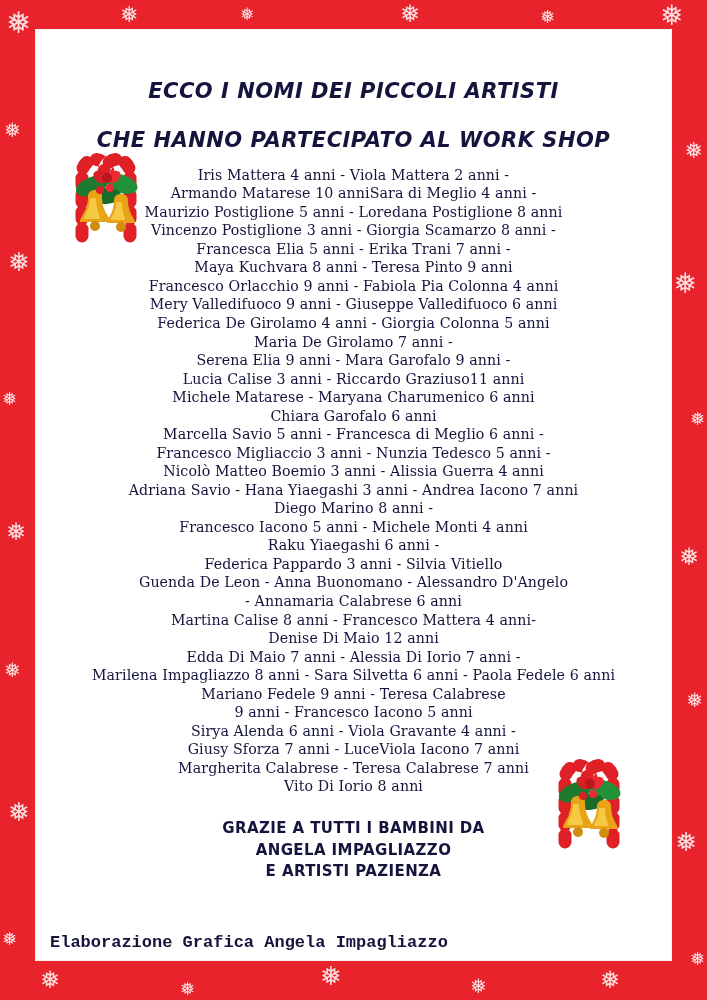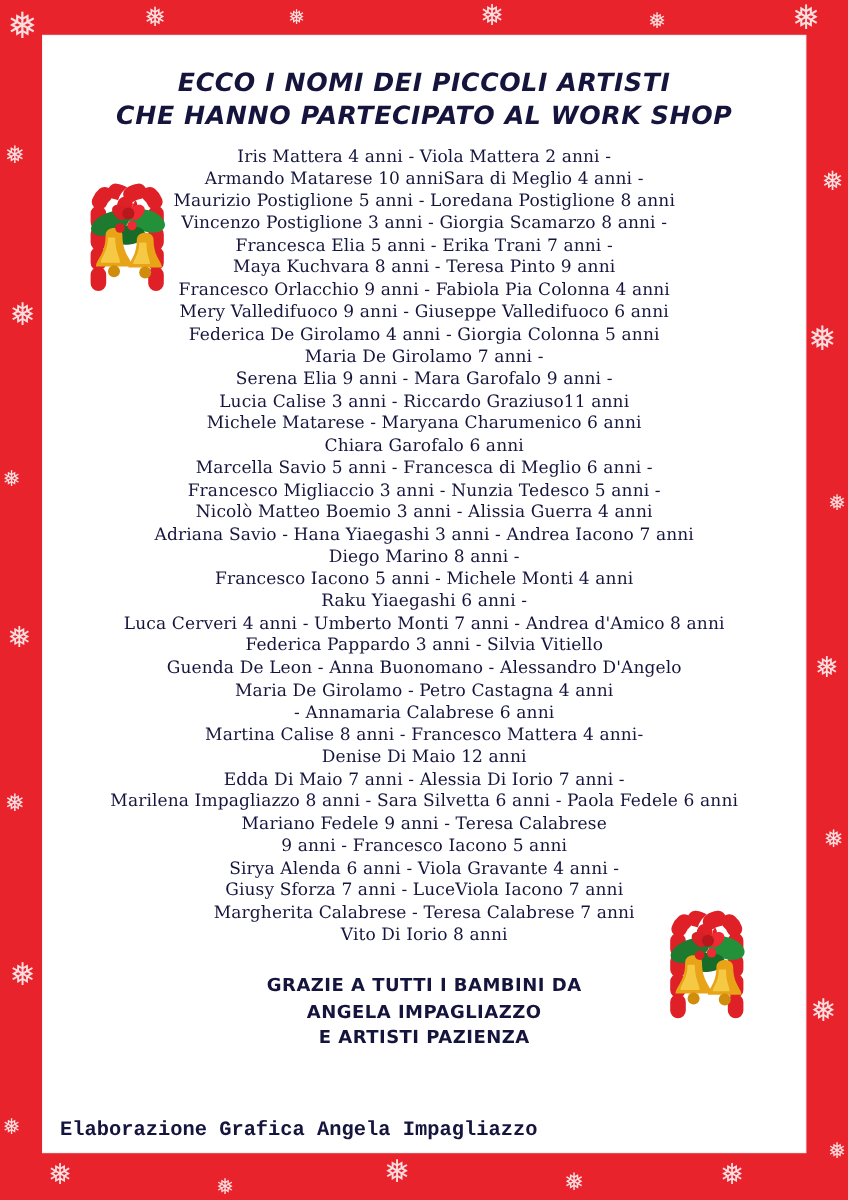--- a/index.html
+++ b/index.html
@@ -44,20 +44,21 @@
     color: #1b1b3a;
   }
   .title-line {
     font-family: "DejaVu Sans", sans-serif;
     font-weight: bold;
     font-style: italic;
     font-size: 21px;
     letter-spacing: 0.5px;
     line-height: 1.28;
     color: #14143c;
+    margin-top: 22px;
   }
   .names-block {
     margin-top: 12px;
     text-align: center;
     color: #14143c;
   }
   .name-line {
     font-family: "DejaVu Serif", serif;
     font-weight: normal;
     font-size: 14.2px;
@@ -157,24 +158,22 @@
       <div class="name-line">Lucia  Calise 3 anni - Riccardo Graziuso11 anni</div>
       <div class="name-line">Michele Matarese  - Maryana Charumenico 6 anni</div>
       <div class="name-line">Chiara Garofalo 6 anni</div>
       <div class="name-line">Marcella Savio 5 anni - Francesca di Meglio 6 anni -</div>
       <div class="name-line">Francesco Migliaccio 3 anni - Nunzia Tedesco 5 anni -</div>
       <div class="name-line">Nicolò Matteo Boemio 3 anni - Alissia Guerra 4 anni</div>
       <div class="name-line">Adriana Savio - Hana Yiaegashi 3 anni - Andrea Iacono 7 anni</div>
       <div class="name-line">Diego Marino 8 anni -</div>
       <div class="name-line">Francesco Iacono 5 anni - Michele Monti 4 anni</div>
       <div class="name-line">Raku Yiaegashi 6 anni -</div>
-      <div class="name-line">Luca Cerveri 4 anni - Umberto Monti 7 anni - Andrea d'Amico 8 anni</div>
       <div class="name-line">Federica Pappardo 3 anni - Silvia Vitiello</div>
       <div class="name-line">Guenda De Leon - Anna Buonomano - Alessandro D'Angelo</div>
-      <div class="name-line">Maria De Girolamo - Petro Castagna 4 anni</div>
       <div class="name-line">- Annamaria Calabrese 6 anni</div>
       <div class="name-line">Martina Calise 8 anni - Francesco Mattera 4 anni-</div>
       <div class="name-line">Denise Di Maio 12 anni</div>
       <div class="name-line">Edda Di Maio 7 anni - Alessia Di Iorio 7 anni -</div>
       <div class="name-line">Marilena Impagliazzo 8 anni - Sara Silvetta 6 anni - Paola Fedele 6 anni</div>
       <div class="name-line">Mariano Fedele 9 anni - Teresa Calabrese</div>
       <div class="name-line">9 anni - Francesco Iacono 5 anni</div>
       <div class="name-line">Sirya Alenda 6 anni - Viola Gravante 4 anni -</div>
       <div class="name-line">Giusy Sforza 7 anni - LuceViola Iacono 7 anni</div>
       <div class="name-line">Margherita Calabrese - Teresa Calabrese 7 anni</div>

